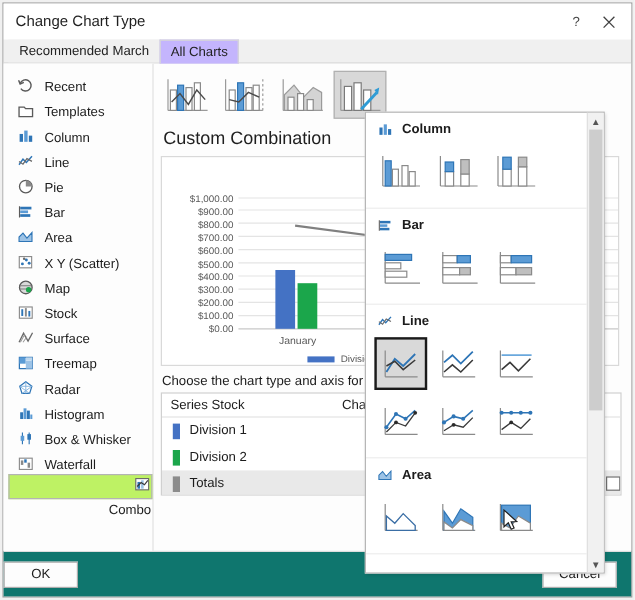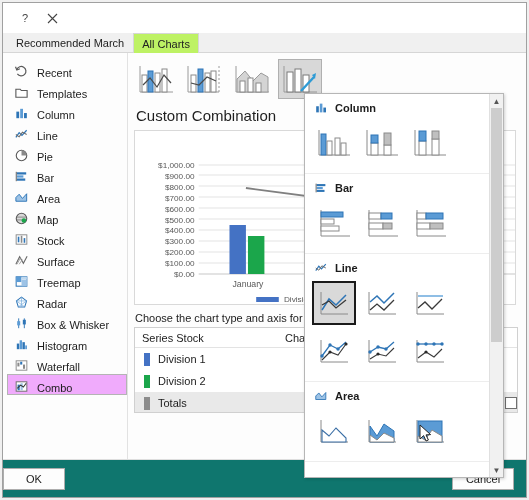--- a/index.html
+++ b/index.html
@@ -32,34 +32,34 @@
     height:20px; flex:0 0 20px; background:#f0f0f0;
     display:flex; align-items:flex-end; padding-left:4px;
     border-bottom:1px solid #d6d6d6; position:relative;
   }
   .tab {
     height:19px; padding:0 8px; display:flex; align-items:center;
     font-size:11px; color:#222; background:#f0f0f0;
     border:1px solid transparent; border-bottom:none;
   }
   .tab.active {
-    background:#bef264; border-color:#d6d6d6; position:relative; z-index:2;
+    background:#c4b5fd; border-color:#d6d6d6; position:relative; z-index:2;
     margin-bottom:-1px; height:20px;
   }
   
   .body { flex:1; display:flex; position:relative; background:#fdfdfd; min-height:0; }
   .sidebar {
     width:125px; flex:0 0 125px; padding:6px 0 0 4px;
     background:#fdfdfd; border-right:1px solid #e2e2e2;
   }
   .side-item {
     height:21px; display:flex; align-items:flex-end; padding-left:6px;
     gap:8px; border:1px solid transparent;
   }
-  .side-item.selected { background:#f0abfc; border-color:#b4b4b4; }
+  .side-item.selected { background:#bef264; border-color:#b4b4b4;flex-direction:column; }
   .side-label { font-size:11px; color:#1c1c1c; white-space:nowrap; }
   .side-icon { width:15px; height:15px; flex:0 0 15px; display:block; }
   
   .rightpane { flex:1; min-width:0; padding:6px 8px 0 6px; position:relative; }
   .thumbrow { display:flex; gap:4px; height:42px; margin-bottom:6px; }
   .thumb {
     width:44px; height:40px; border:1px solid transparent;
     display:flex; align-items:center; justify-content:center; background:#fdfdfd;
   }
   .thumb.selected { background:#d8d8d8; border-color:#b0b0b0; }
@@ -126,20 +126,21 @@
     font-size:11px; color:#1c1c1c; display:flex; align-items:center; justify-content:center;
   }
   .cursor-arrow { position:absolute; left:419px; top:424px; z-index:60; pointer-events:none; }
 </style>
 </head>
 <body>
 
 <div class="dialog">
 
   <div class="titlebar">
+    <div class="title-text">Change Chart Type</div>
     <div class="tb-btn">
       <svg width="11" height="12" viewBox="0 0 11 12">
           <text x="1" y="10" font-family="Liberation Sans, sans-serif" font-size="11" fill="#444">?</text>
         </svg>
     </div>
     <div class="tb-btn">
       <svg width="11" height="11" viewBox="0 0 11 11">
           <path d="M1 1 L10 10 M10 1 L1 10" stroke="#444" stroke-width="1.1" fill="none"></path>
         </svg>
     </div>
@@ -208,20 +209,30 @@
         <span class="side-label">Bar</span>
       </div>
 
       <div class="side-item">
         <svg class="side-icon" viewBox="0 0 16 16">
             <path d="M2 12 L2 8 L5.5 4.5 L9 9 L13.5 4 L13.5 12 Z" fill="#9dc3e6" stroke="#2e75b6" stroke-width="1"></path>
           </svg>
         <span class="side-label">Area</span>
       </div>
 
+      <div class="side-item">
+        <svg class="side-icon" viewBox="0 0 16 16">
+            <rect x="2.2" y="3" width="11" height="10" stroke="#8a8a8a" stroke-width="1" fill="#fff"></rect>
+            <circle cx="5" cy="9.5" r="1.3" fill="#2e75b6"></circle>
+            <circle cx="8.5" cy="6" r="1.3" fill="#2e75b6"></circle>
+            <circle cx="11" cy="9" r="1.3" fill="#2e75b6"></circle>
+            <circle cx="6.5" cy="5" r="1.1" fill="#6a6a6a"></circle>
+          </svg>
+        <span class="side-label">X Y (Scatter)</span>
+      </div>
 
       <div class="side-item">
         <svg class="side-icon" viewBox="0 0 16 16">
             <circle cx="8" cy="8" r="5.6" stroke="#5a5a5a" stroke-width="1.2" fill="#d9d9d9"></circle>
             <path d="M3 6.5 h10 M3 9.5 h10" stroke="#7a7a7a" stroke-width=".9"></path>
             <circle cx="10.5" cy="10" r="2.4" fill="#1ba64b"></circle>
           </svg>
         <span class="side-label">Map</span>
       </div>
 
@@ -257,36 +268,36 @@
         <svg class="side-icon" viewBox="0 0 16 16">
             <path d="M8 2.2 L13.4 6.3 L11.4 12.7 L4.6 12.7 L2.6 6.3 Z" stroke="#2e75b6" stroke-width="1.1" fill="#fff"></path>
             <path d="M8 2.2 L8 12.7 M2.6 6.3 L13.4 6.3 M4.6 12.7 L13.4 6.3 M11.4 12.7 L2.6 6.3" stroke="#7fb0dd" stroke-width=".8"></path>
           </svg>
         <span class="side-label">Radar</span>
       </div>
 
 
       <div class="side-item">
         <svg class="side-icon" viewBox="0 0 16 16">
+            <rect x="3" y="7" width="2.6" height="6" fill="#2e75b6"></rect>
+            <rect x="6" y="3.5" width="2.6" height="9.5" fill="#5b9bd5"></rect>
+            <rect x="9" y="5.5" width="2.6" height="7.5" fill="#2e75b6"></rect>
+            <rect x="12" y="9" width="1.8" height="4" fill="#5b9bd5"></rect>
+          </svg>
+        <span class="side-label">Histogram</span>
+      </div>
+
+      <div class="side-item">
+        <svg class="side-icon" viewBox="0 0 16 16">
             <path d="M5 2.5 V13" stroke="#2e75b6" stroke-width="1"></path>
             <rect x="3.4" y="5.5" width="3.2" height="4.5" fill="#5b9bd5"></rect>
             <path d="M11 2.5 V13" stroke="#2e75b6" stroke-width="1"></path>
             <rect x="9.4" y="4" width="3.2" height="5" fill="#2e75b6"></rect>
           </svg>
         <span class="side-label">Box &amp; Whisker</span>
-      </div>
-
-      <div class="side-item">
-        <svg class="side-icon" viewBox="0 0 16 16">
-            <rect x="3" y="7" width="2.6" height="6" fill="#2e75b6"></rect>
-            <rect x="6" y="3.5" width="2.6" height="9.5" fill="#5b9bd5"></rect>
-            <rect x="9" y="5.5" width="2.6" height="7.5" fill="#2e75b6"></rect>
-            <rect x="12" y="9" width="1.8" height="4" fill="#5b9bd5"></rect>
-          </svg>
-        <span class="side-label">Histogram</span>
       </div>
 
       <div class="side-item">
         <svg class="side-icon" viewBox="0 0 16 16">
             <rect x="2.3" y="3" width="11.4" height="10" stroke="#8a8a8a" stroke-width="1" fill="#fff"></rect>
             <rect x="3.6" y="5" width="2.2" height="4" fill="#8a8a8a"></rect>
             <rect x="6.6" y="4" width="2.2" height="3" fill="#2e75b6"></rect>
             <rect x="9.6" y="7" width="2.2" height="4.5" fill="#8a8a8a"></rect>
           </svg>
         <span class="side-label">Waterfall</span>

